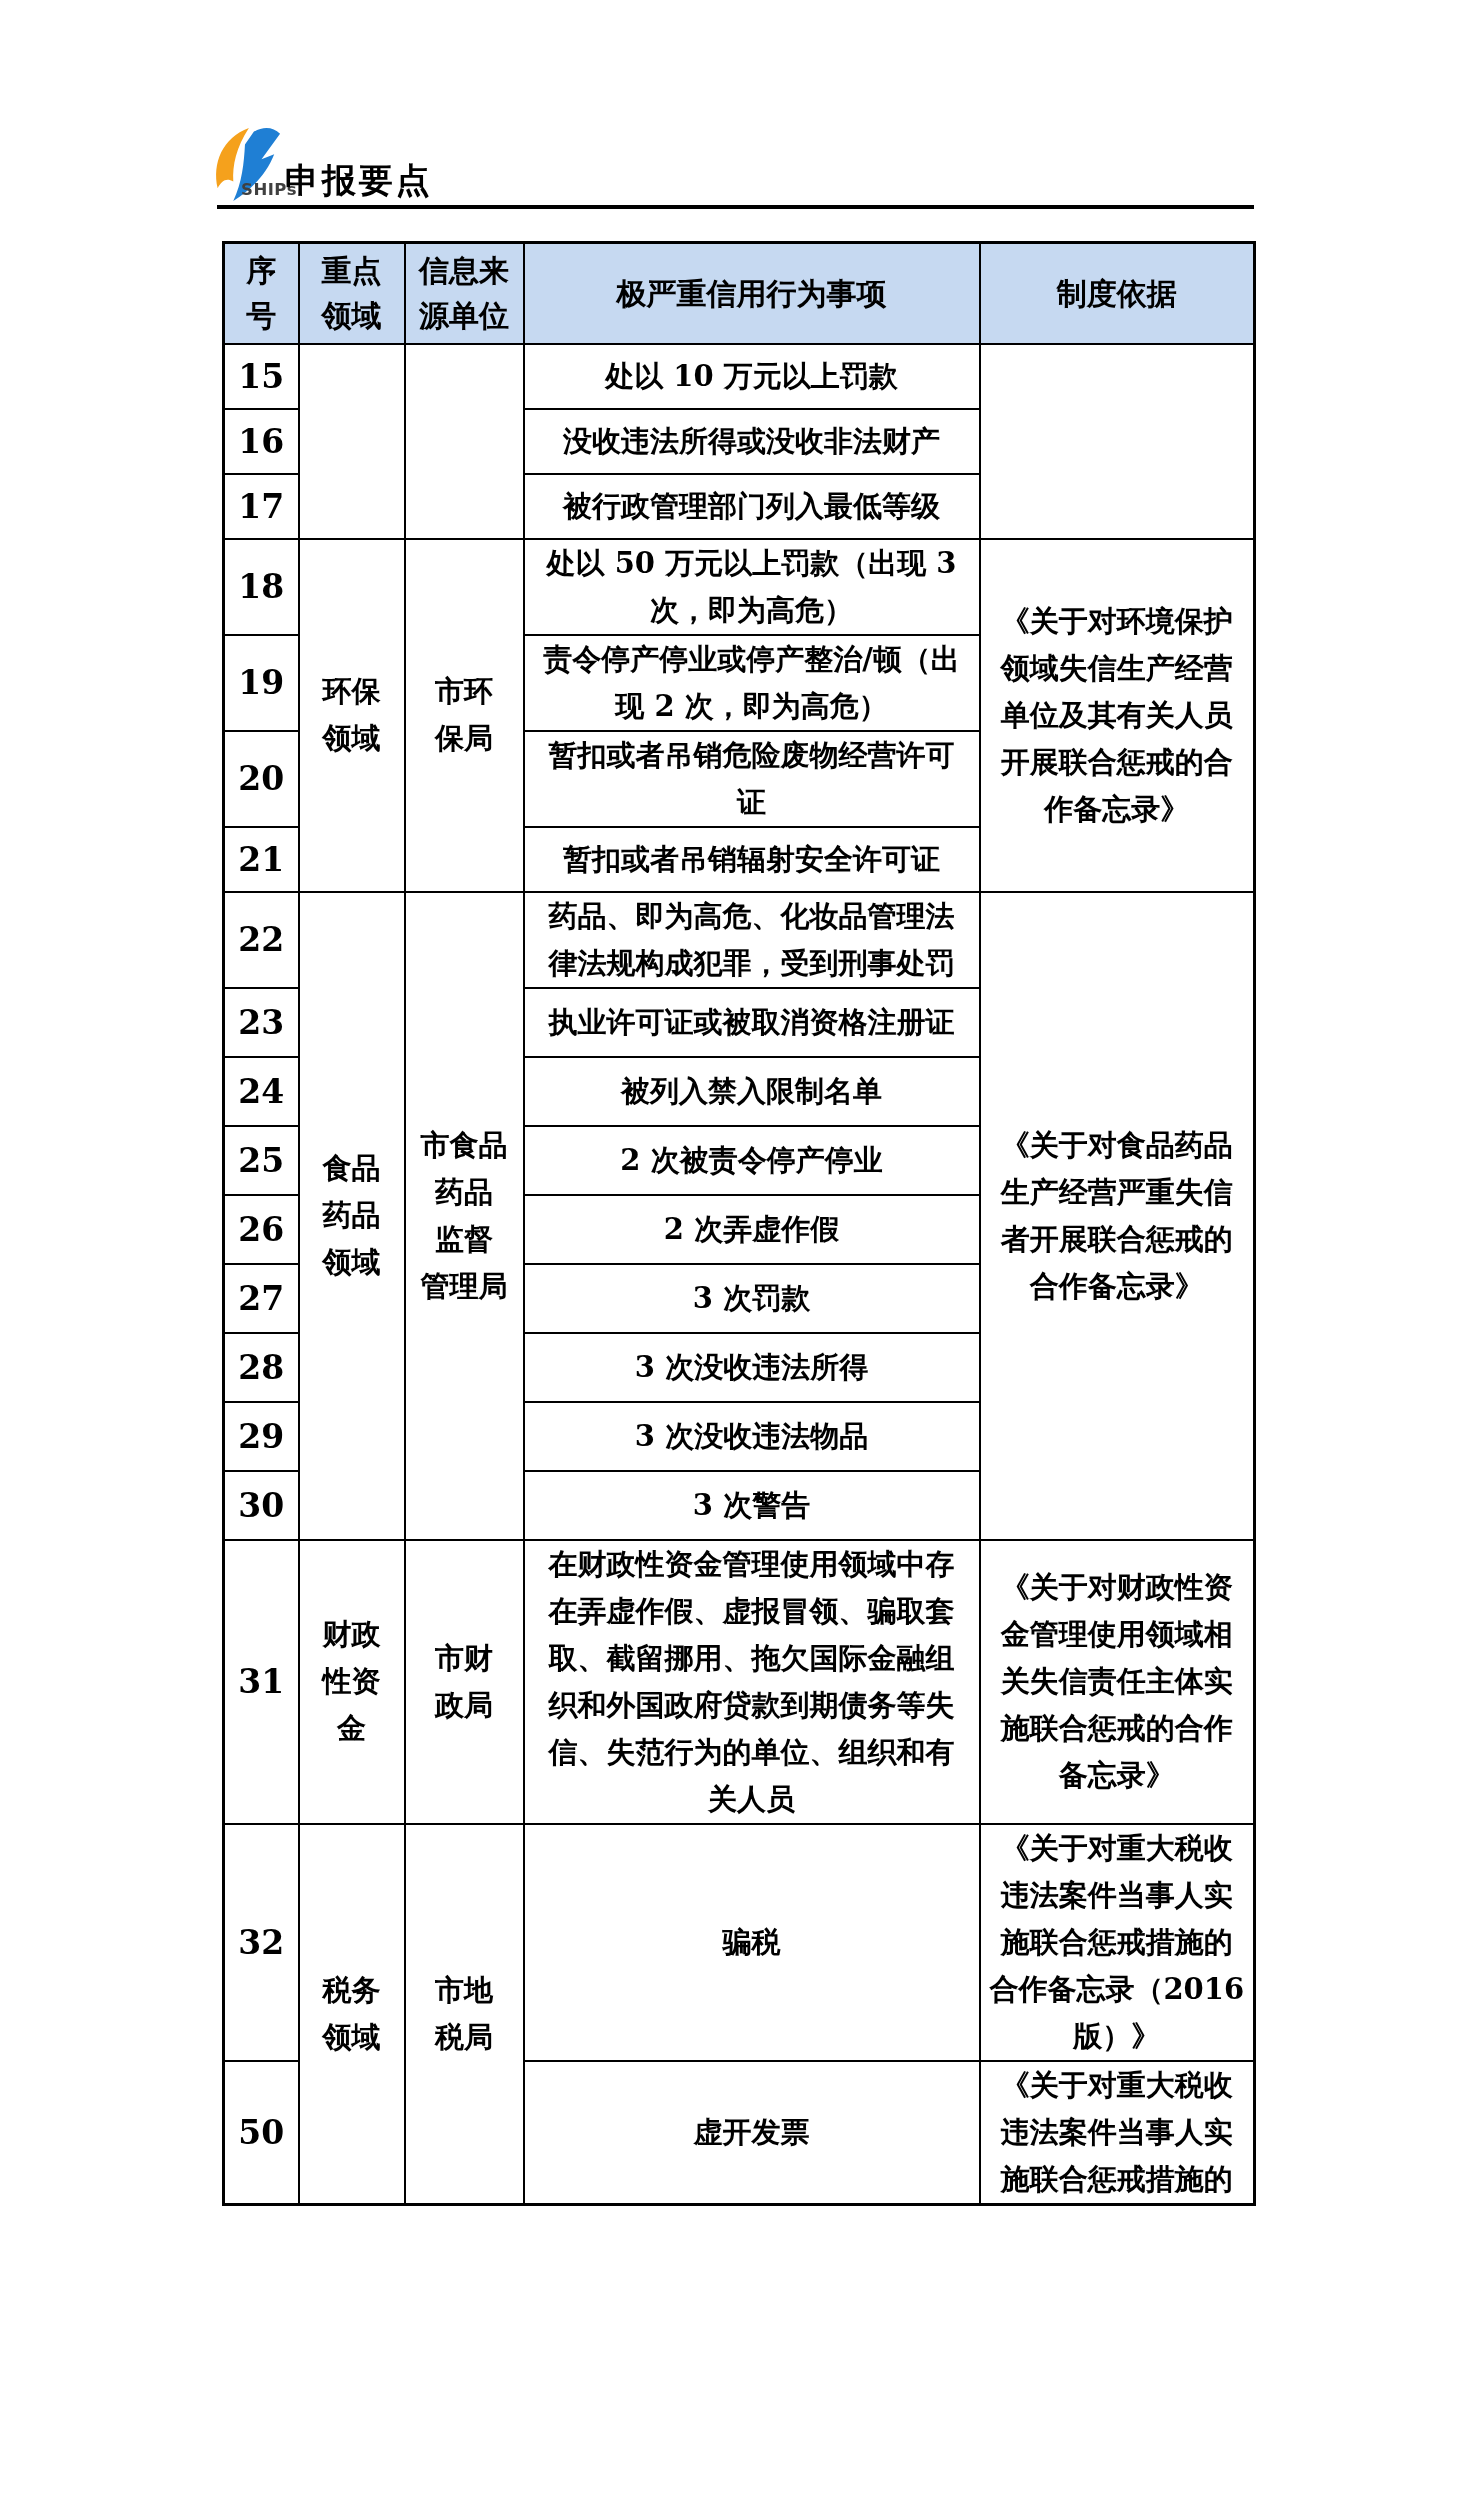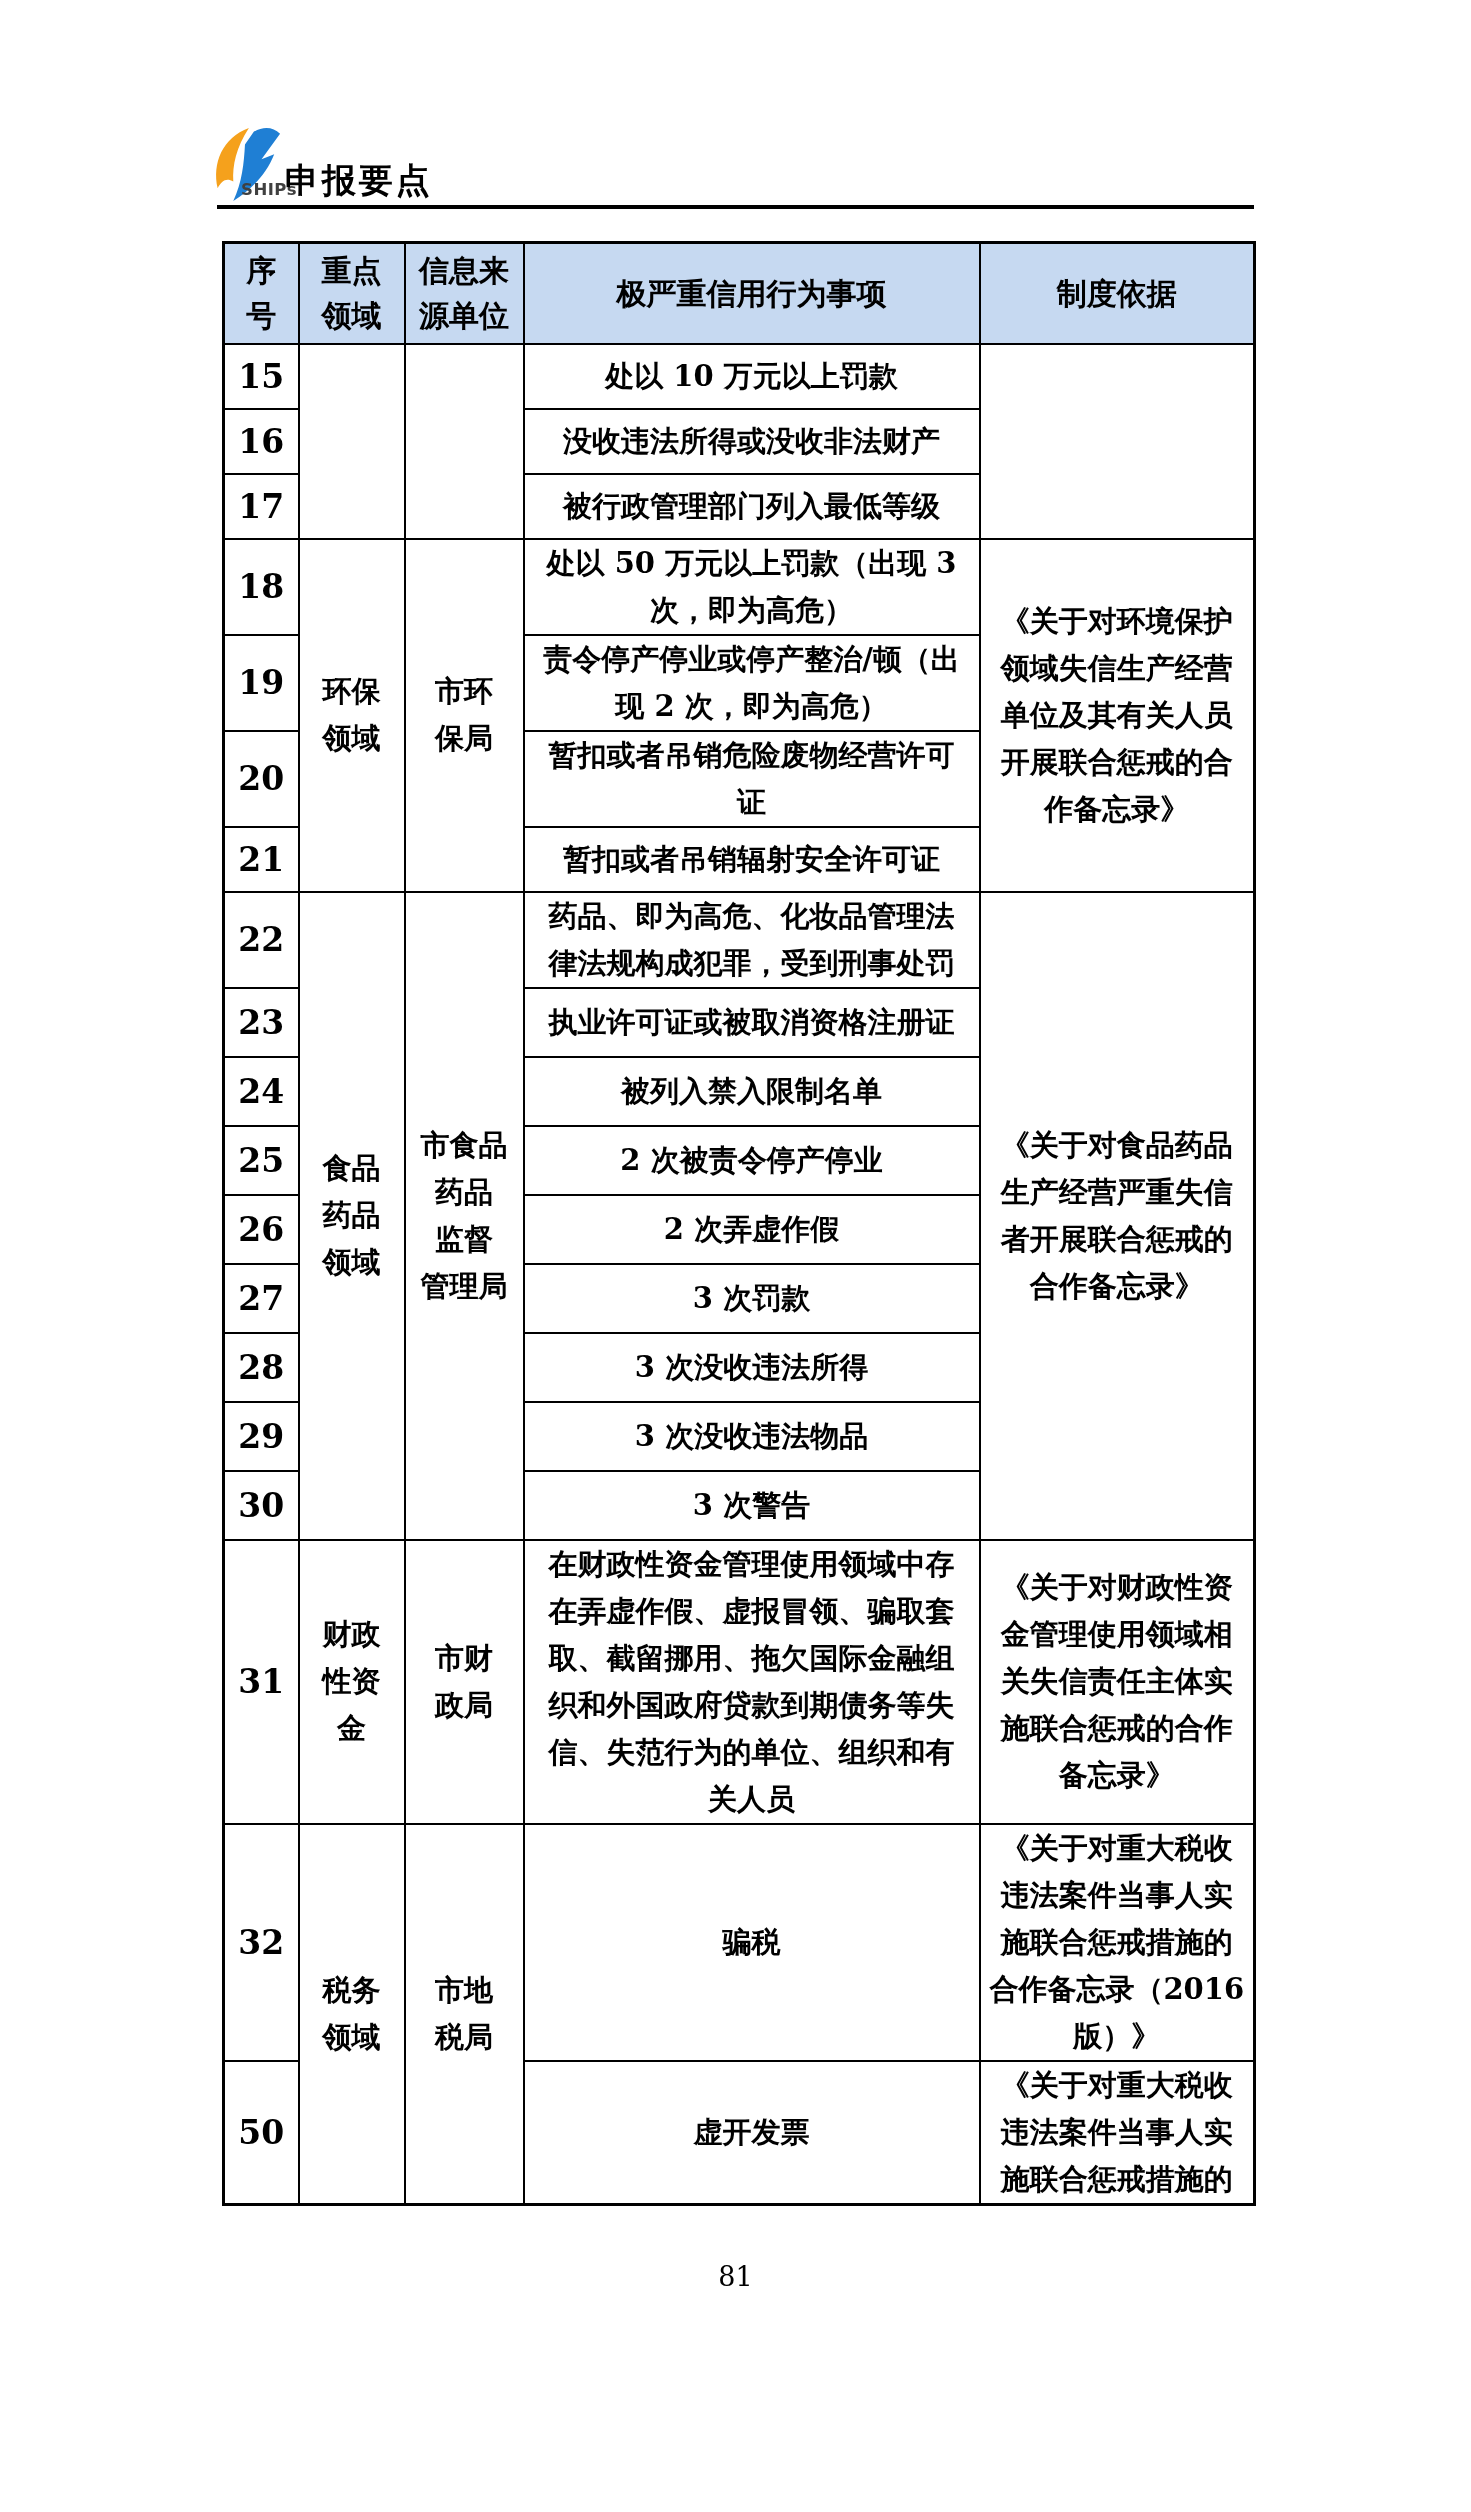--- a/index.html
+++ b/index.html
@@ -238,16 +238,15 @@
       <tr class="h33">
         <td class="no">50</td>
         <td>虚开发票</td>
         <td>《关于对重大税收
 违法案件当事人实
 施联合惩戒措施的</td>
       </tr>
     </tbody>
   </table>
 
-  <div class="page-num">81</div>
 
 </div>
 
 
 </body></html>

